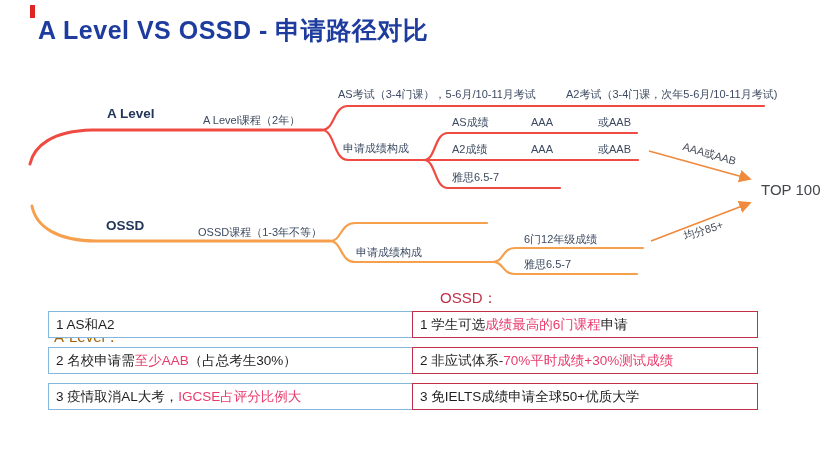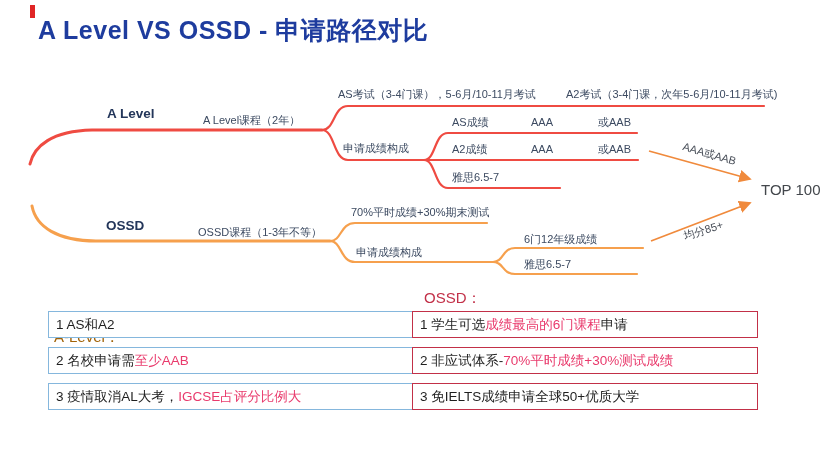--- a/index.html
+++ b/index.html
@@ -78,45 +78,45 @@
   <span class="nl" style="left:452px;top:116px;">AS成绩</span>
   <span class="nl" style="left:531px;top:116px;">AAA</span>
   <span class="nl" style="left:598px;top:116px;">或AAB</span>
   <span class="nl" style="left:452px;top:143px;">A2成绩</span>
   <span class="nl" style="left:531px;top:143px;">AAA</span>
   <span class="nl" style="left:598px;top:143px;">或AAB</span>
   <span class="nl" style="left:452px;top:171px;">雅思6.5-7</span>
 
   <span class="nl root" style="left:106px;top:220px;">OSSD</span>
   <span class="nl" style="left:198px;top:226px;">OSSD课程（1-3年不等）</span>
-  <span class="nl" style="left:351px;top:206px;">70%平时成绩+30%期末测试</span>
   <span class="nl" style="left:356px;top:246px;">申请成绩构成</span>
   <span class="nl" style="left:524px;top:233px;">6门12年级成绩</span>
   <span class="nl" style="left:524px;top:258px;">雅思6.5-7</span>
 
   <span class="arrow-label rot-down" style="left:683px;top:139px;">AAA或AAB</span>
   <span class="arrow-label rot-up" style="left:684px;top:229px;">均分85+</span>
   <span class="top100">TOP 100</span>
 
   <span class="cmp-header dark" style="left:54px;top:289px;">A-Level：</span>
   <div class="cbox blue" style="top:311px;">
     <span class="dark">1 AS和A2</span>
       <span class="dark"></span>
   </div>
   <div class="cbox blue" style="top:347px;">
     <span class="dark">2 名校申请需</span>
       <span class="pink">至少AAB</span>
+      <span class="dark">（占总考生30%）</span>
   </div>
   <div class="cbox blue" style="top:383px;">
     <span class="dark">3 疫情取消AL大考，</span>
       <span class="pink">IGCSE占评分比例大</span>
       <span class="dark"></span>
   </div>
 
-  <span class="cmp-header red" style="left:424px;top:289px;">OSSD：</span>
+  <span class="cmp-header red" style="left:440px;top:289px;">OSSD：</span>
   <div class="cbox red" style="top:311px;">
     <span class="dark">1 学生可选</span>
       <span class="pink">成绩最高的6门课程</span>
       <span class="dark">申请</span>
   </div>
   <div class="cbox red" style="top:347px;">
     <span class="dark">2 非应试体系- </span>
       <span class="pink">70%平时成绩+30%测试成绩</span>
       <span class="dark"></span>
   </div>

